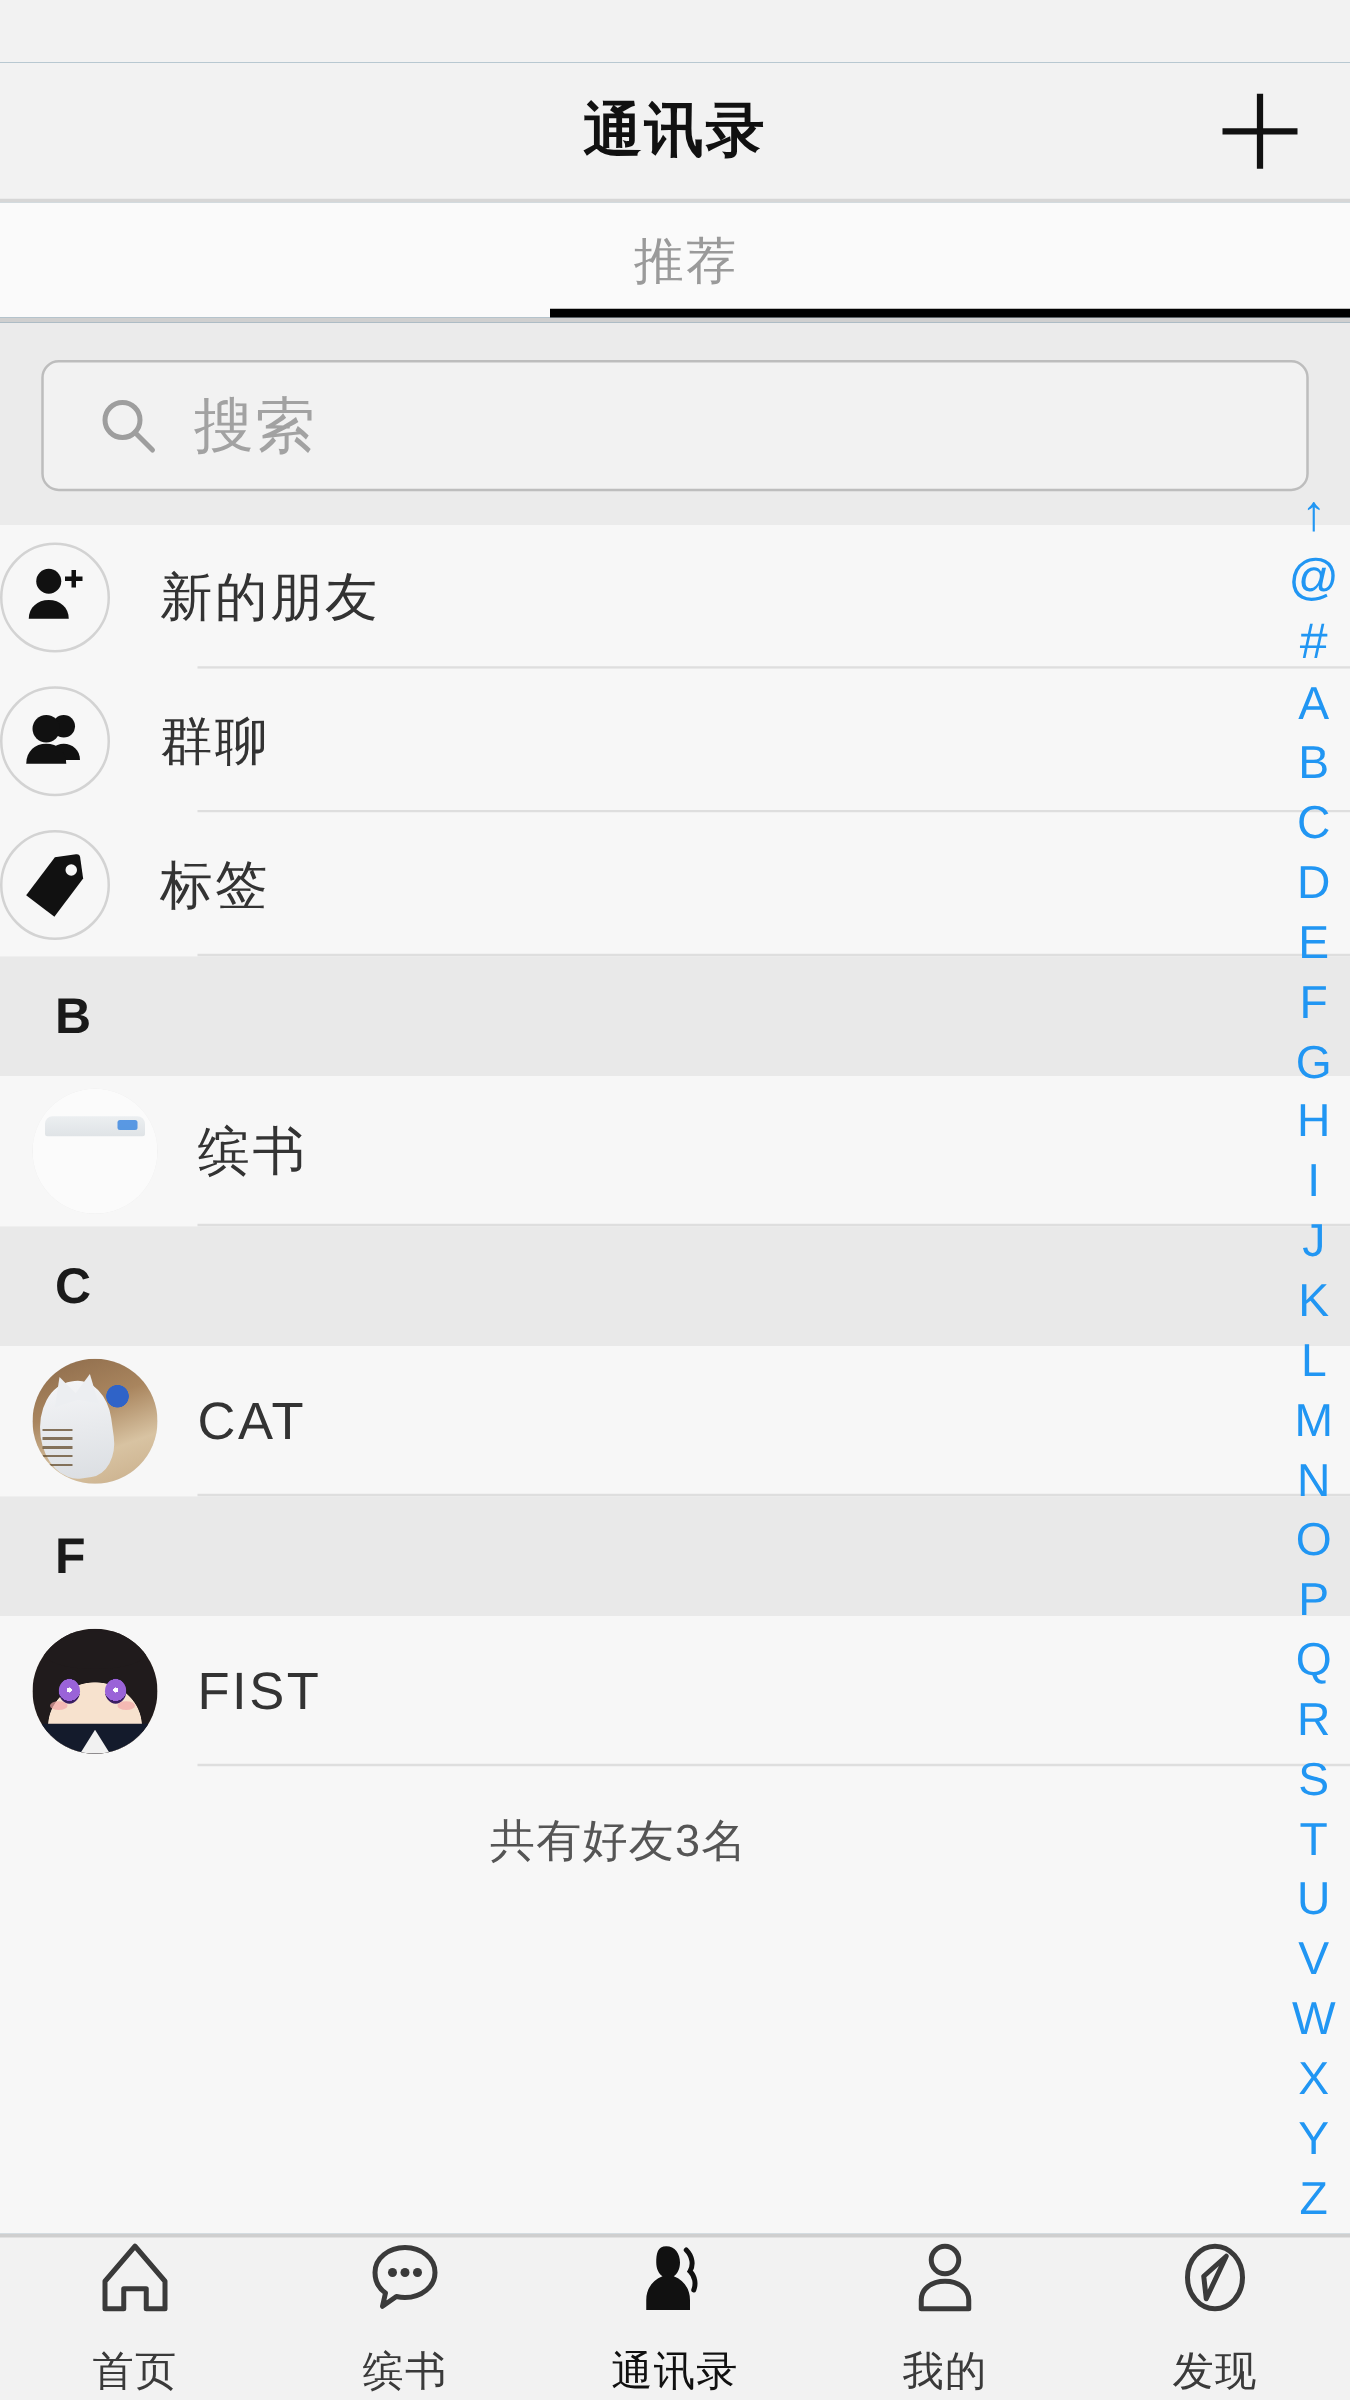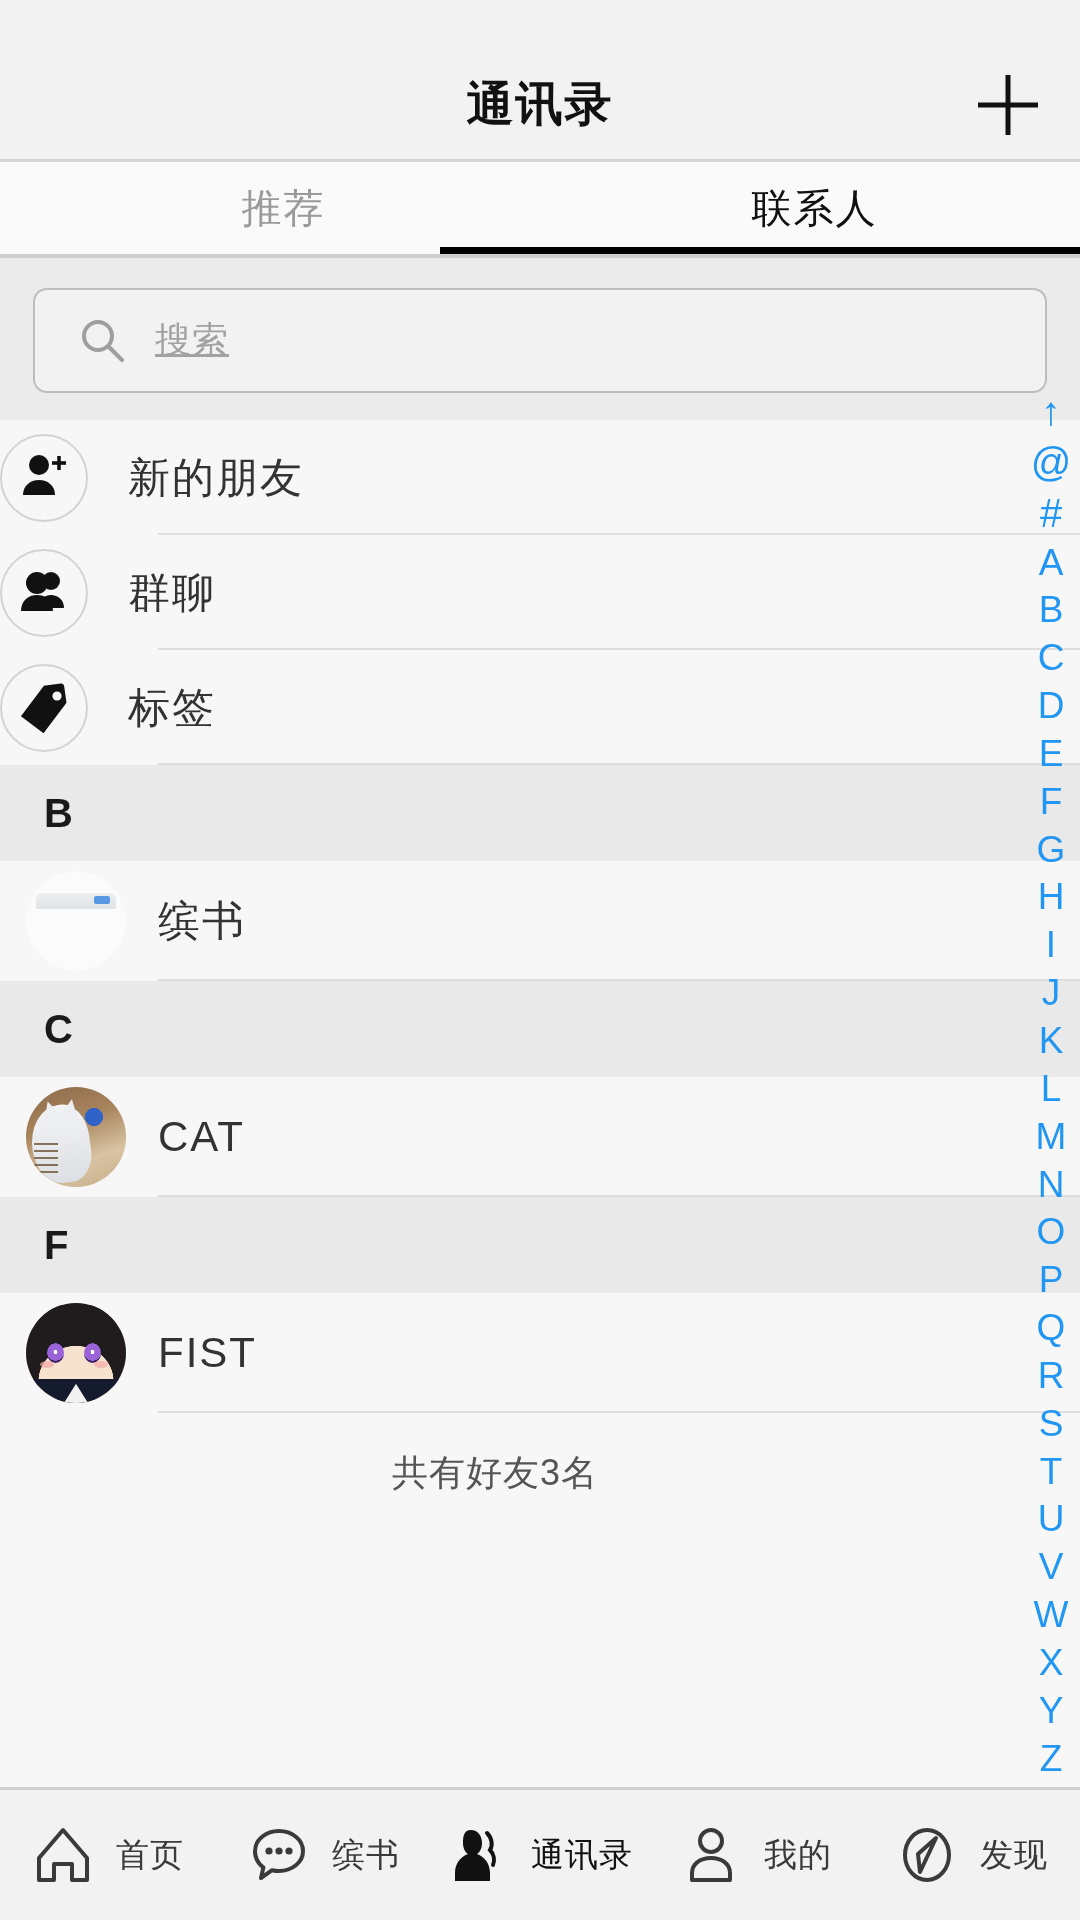--- a/index.html
+++ b/index.html
@@ -42,21 +42,21 @@
 
   
   .search-wrap {
     background:#ebebeb; padding:30px 33px 27px 33px; flex:none;
   }
   .search-box {
     height:105px; background:#f2f2f2; border:2px solid #bdbdbd;
     border-radius:14px; display:flex; align-items:center; padding-left:42px;
   }
   .search-icon { flex:none; width:52px; height:52px; }
-  .search-placeholder { font-size:36px; color:#a2a2a2; margin-left:26px; letter-spacing:1px;text-decoration:underline; }
+  .search-placeholder { font-size:48px; color:#a2a2a2; margin-left:26px; letter-spacing:1px; }
 
   
   .list { flex:1; background:#f7f7f7; overflow:hidden; position:relative; }
 
   .entry-row {
     height:115px; display:flex; align-items:center; background:#f7f7f7;
     position:relative; 
   }
   .entry-avatar {
     width:88px; height:88px; border-radius:50%;
@@ -104,21 +104,21 @@
     text-align:center; width:100%;
   }
   .alpha-item.sym { font-size:40px; }
 
   
   .bottomnav {
     height:133px; flex:none; background:#f2f2f2;
     border-top:3px solid #cfcfcf; display:flex; align-items:stretch;
   }
   .nav-item {
-    flex:1; display:flex; 
+    flex:1; display:flex; flex-direction:column;
     align-items:center; justify-content:center; gap:22px;
   }
   .nav-icon { height:68px; display:flex; align-items:center; justify-content:center; }
   .nav-label { font-size:33px; color:#3a3a3a; letter-spacing:1px; }
   .nav-item.active .nav-label { color:#111; }
 
   
   .av-cat { position:absolute; inset:0; background:
       radial-gradient(circle at 68% 30%, #2f63c8 0 9%, transparent 9.5%),
       linear-gradient(160deg,#8c6a4a 0%, #a9855e 38%, #d8c3a2 70%, #c9ae8a 100%); }
@@ -171,21 +171,20 @@
     <div class="header-add">
       <svg width="72" height="72" viewBox="0 0 72 72">
         <line x1="36" y1="6" x2="36" y2="66" stroke="#111" stroke-width="5"></line>
         <line x1="6" y1="36" x2="66" y2="36" stroke="#111" stroke-width="5"></line>
       </svg>
     </div>
   </div>
 
   <div class="tabs">
     <div class="tab">推荐</div>
-    <div class="tab active">联系人</div>
     <div class="tab-underline"></div>
   </div>
   <div class="tabs-sep"></div>
 
   <div class="search-wrap">
     <div class="search-box">
       <svg class="search-icon" viewBox="0 0 52 52">
         <circle cx="21" cy="21" r="14" fill="none" stroke="#9e9e9e" stroke-width="4"></circle>
         <line x1="31" y1="31" x2="45" y2="45" stroke="#9e9e9e" stroke-width="4" stroke-linecap="round"></line>
       </svg>

